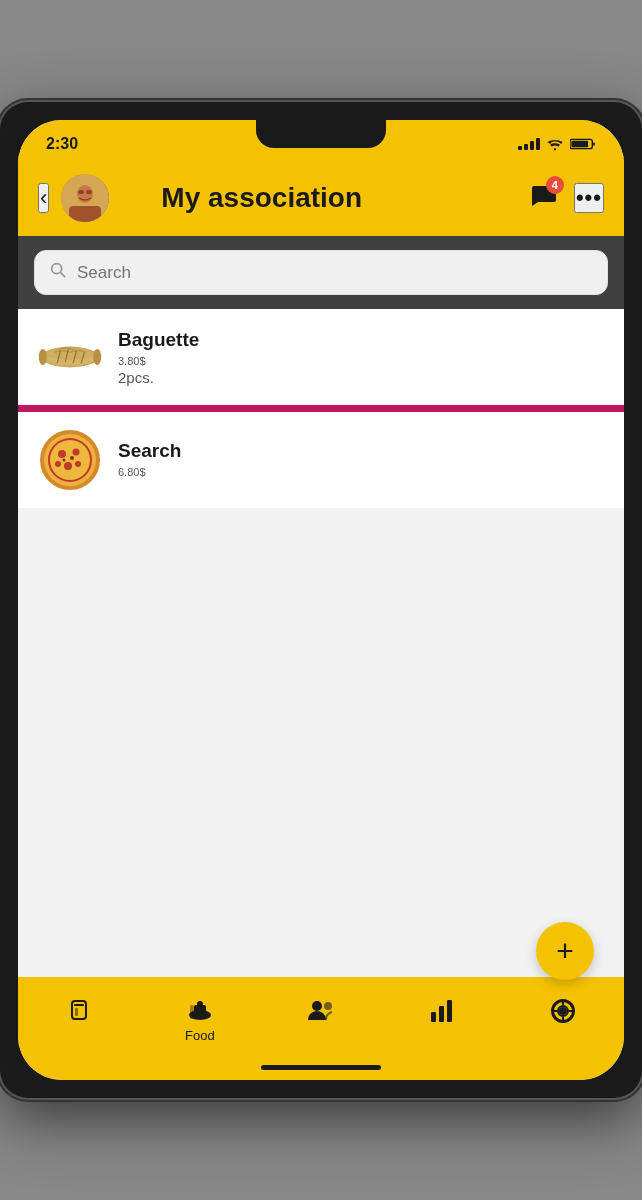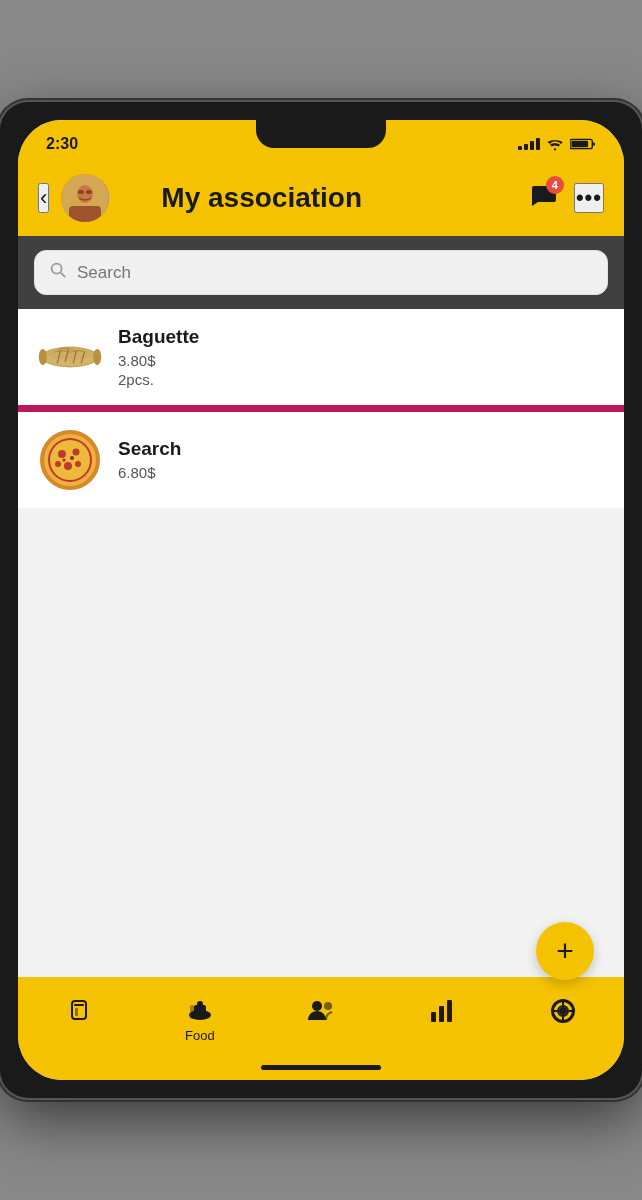--- a/index.html
+++ b/index.html
@@ -231,21 +231,21 @@
     }
 
     .food-name {
       font-size: 19px;
       font-weight: 600;
       color: #1a1a1a;
       margin-bottom: 4px;
     }
 
     .food-price {
-      font-size: 15px;
+      font-size: 11px;
       color: #555;
       margin-bottom: 2px;
     }
 
     .food-pcs {
       font-size: 15px;
       color: #555;
     }
 
     

